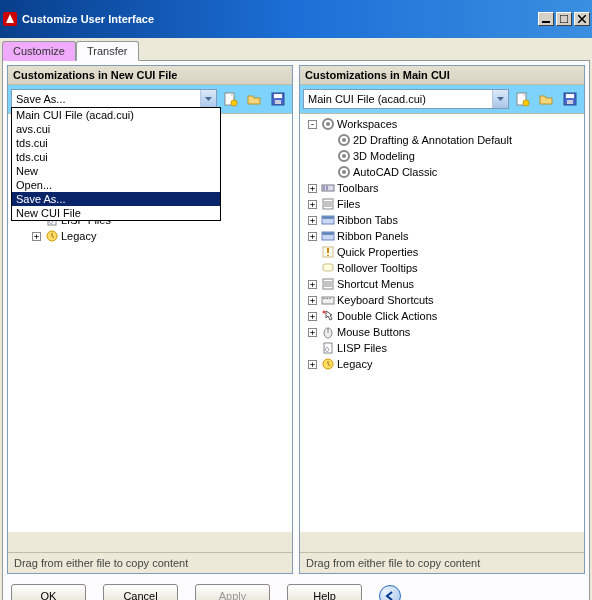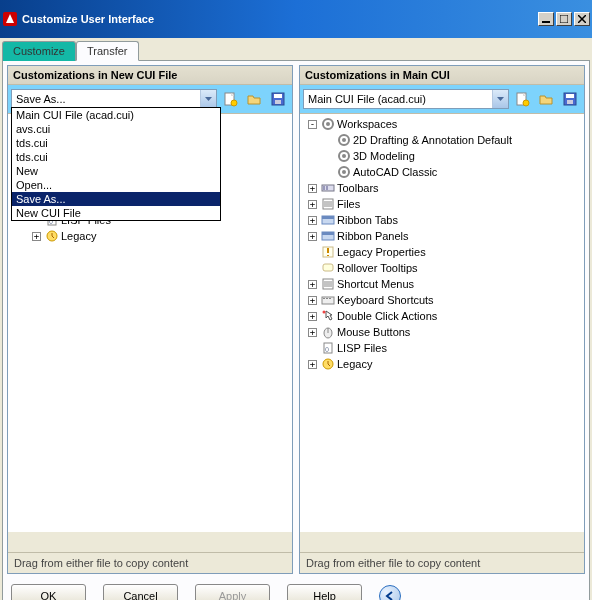--- a/index.html
+++ b/index.html
@@ -45,21 +45,21 @@
     display:flex;
     height: 20px;
     position: relative;
     top: 1px;
     z-index: 2;
   }
   .tab {
     padding: 3px 10px 2px;
     border: 1px solid #919b9c;
     border-bottom: none;
-    background: #14b8a6;
+    background: #f0abfc;
     border-radius: 3px 3px 0 0;
     margin-right: 0px;
     cursor: pointer;
     color:#333;
   }
   .tab.active {
     background: #fcfcfe;
     border-bottom: 1px solid #fcfcfe;
     z-index: 3;
   }
@@ -479,21 +479,21 @@
               </div>
               <div class="tree-row">
                 <span class="indent" style="width: 4px;"></span>
                 <span class="expander none"></span>
                 <span class="ticon">
                   <svg width="14" height="14">
                     <rect x="2" y="2" width="10" height="10" fill="#ffe" stroke="#cb8"></rect>
                     <path d="M7 3 L7 8 M7 10 L7 11" stroke="#c80" stroke-width="2"></path>
                   </svg>
                 </span>
-                <span>Legacy Properties</span>
+                <span>Quick Properties</span>
               </div>
               <div class="tree-row">
                 <span class="indent" style="width: 4px;"></span>
                 <span class="expander none"></span>
                 <span class="ticon">
                   <svg width="14" height="14">
                     <rect x="2" y="3" width="10" height="7" rx="2" fill="#ffd" stroke="#cb8"></rect>
                   </svg>
                 </span>
                 <span>Rollover Tooltips</span>

